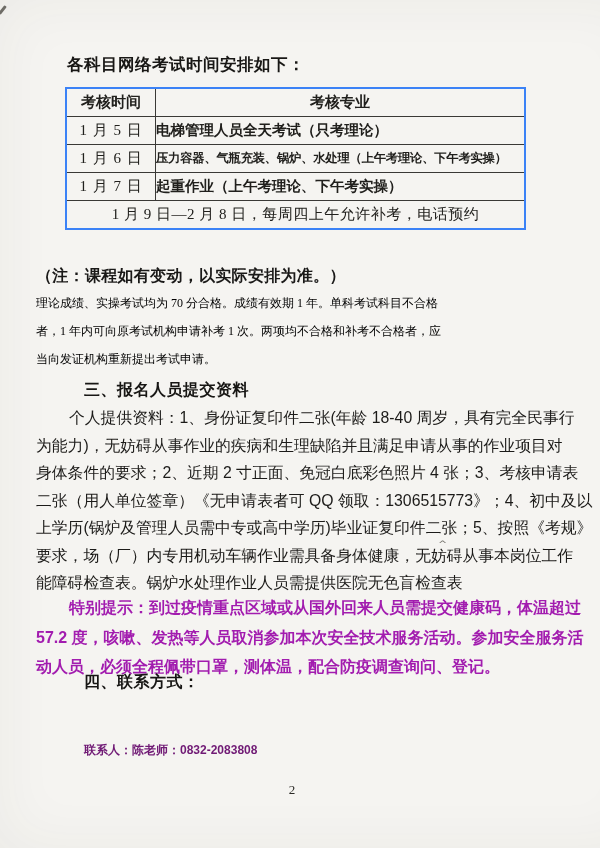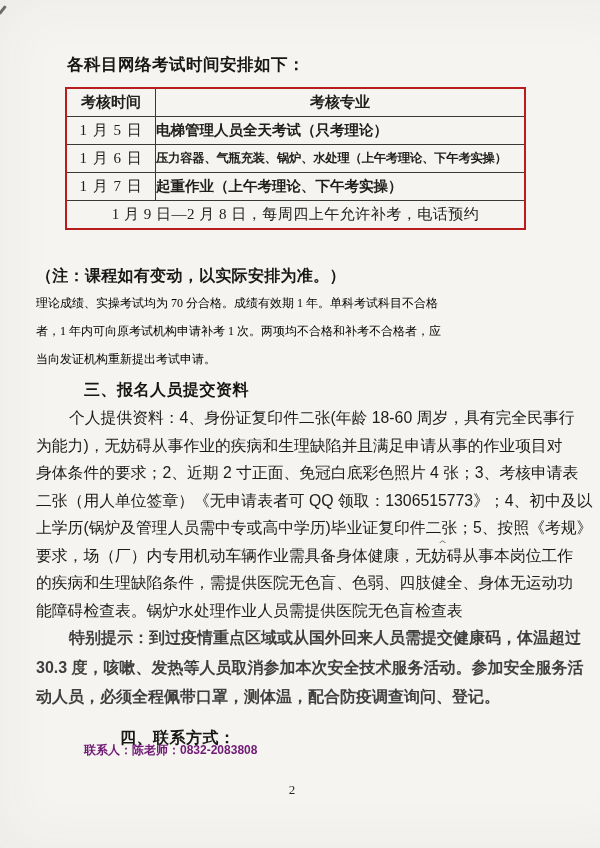--- a/index.html
+++ b/index.html
@@ -32,21 +32,21 @@
     width:461px;
     border-collapse:collapse;
     table-layout:fixed;
   }
   .schedule-table th, .schedule-table td {
     border:1px solid #3a3936;
     height:27px; padding:0;
     vertical-align:middle;
     color:#21201d;
   }
-  .schedule-table { border:2px solid #b91c1c; }
+  .schedule-table { border:2px solid #3b82f6; }
   .col-date-h, .cell-date { width:88px; text-align:center; }
   .col-date-h {
     font-family:"Liberation Sans","DejaVu Sans",sans-serif;
     font-weight:700; font-size:15px;
   }
   .col-subject-h {
     text-align:center;
     font-family:"Liberation Sans","DejaVu Sans",sans-serif;
     font-weight:700; font-size:15px;
   }
@@ -77,31 +77,31 @@
   .para .line { white-space:nowrap; }
   .para-rules { left:36px; top:289px; width:520px; font-size:12px; color:#000000; }
   .para-rules .line { line-height:28px; }
 
   .sec-heading {
     position:absolute; left:84px;
     font-size:16px; font-weight:700; color:#171614;
     letter-spacing:0.5px;
   }
   .sec3-heading { top:380px; }
-  .sec4-heading { top:728px;margin-left:36px; }
+  .sec4-heading { top:672px; }
 
   .para-materials {
     left:36px; top:404px; width:525px;
     font-size:15.8px; font-weight:500; color:#1c1b19;
   }
   .para-materials .line { line-height:27.5px; }
 
   .para-special {
-    left:36px; top:623px; width:525px;
-    font-size:16px; font-weight:600; color:#404040;
+    left:36px; top:593px; width:525px;
+    font-size:16px; font-weight:600; color:#a21caf;
   }
   .para-special .line { line-height:29.5px; }
 
   .indent { text-indent:33px; }
 
   .contact-line {
     position:absolute; left:84px; top:742px;
     font-size:12px; font-weight:700; color:#701a75;
   }
 
@@ -165,33 +165,32 @@
 
   <div class="para para-rules song">
       <div class="line">理论成绩、实操考试均为 70 分合格。成绩有效期 1 年。单科考试科目不合格</div>
       <div class="line">者，1 年内可向原考试机构申请补考 1 次。两项均不合格和补考不合格者，应</div>
       <div class="line">当向发证机构重新提出考试申请。</div>
     </div>
 
   <div class="sec-heading sec3-heading hei">三、报名人员提交资料</div>
 
   <div class="para para-materials hei">
-      <div class="line indent">个人提供资料：4、身份证复印件二张(年龄 18-60 周岁，具有完全民事行</div>
+      <div class="line indent">个人提供资料：1、身份证复印件二张(年龄 18-40 周岁，具有完全民事行</div>
       <div class="line">为能力)，无妨碍从事作业的疾病和生理缺陷并且满足申请从事的作业项目对</div>
       <div class="line">身体条件的要求；2、近期 2 寸正面、免冠白底彩色照片 4 张；3、考核申请表</div>
       <div class="line">二张（用人单位签章）《无申请表者可 QQ 领取：1306515773》；4、初中及以</div>
       <div class="line">上学历(锅炉及管理人员需中专或高中学历)毕业证复印件二张；5、按照《考规》</div>
       <div class="line">要求，场（厂）内专用机动车辆作业需具备身体健康，无妨碍从事本岗位工作</div>
-      <div class="line">的疾病和生理缺陷条件，需提供医院无色盲、色弱、四肢健全、身体无运动功</div>
       <div class="line">能障碍检查表。锅炉水处理作业人员需提供医院无色盲检查表</div>
     </div>
 
   <div class="para para-special hei">
       <div class="line indent">特别提示：到过疫情重点区域或从国外回来人员需提交健康码，体温超过</div>
-      <div class="line">30.3 度，咳嗽、发热等人员取消参加本次安全技术服务活动。参加安全服务活</div>
+      <div class="line">57.2 度，咳嗽、发热等人员取消参加本次安全技术服务活动。参加安全服务活</div>
       <div class="line">动人员，必须全程佩带口罩，测体温，配合防疫调查询问、登记。</div>
     </div>
 
   <div class="sec-heading sec4-heading hei">四、联系方式：</div>
 
   <div class="contact-line hei">联系人：陈老师：0832-2083808</div>
 
   <div class="page-number song">2</div>
 
   <div class="speck-top-left"></div>

